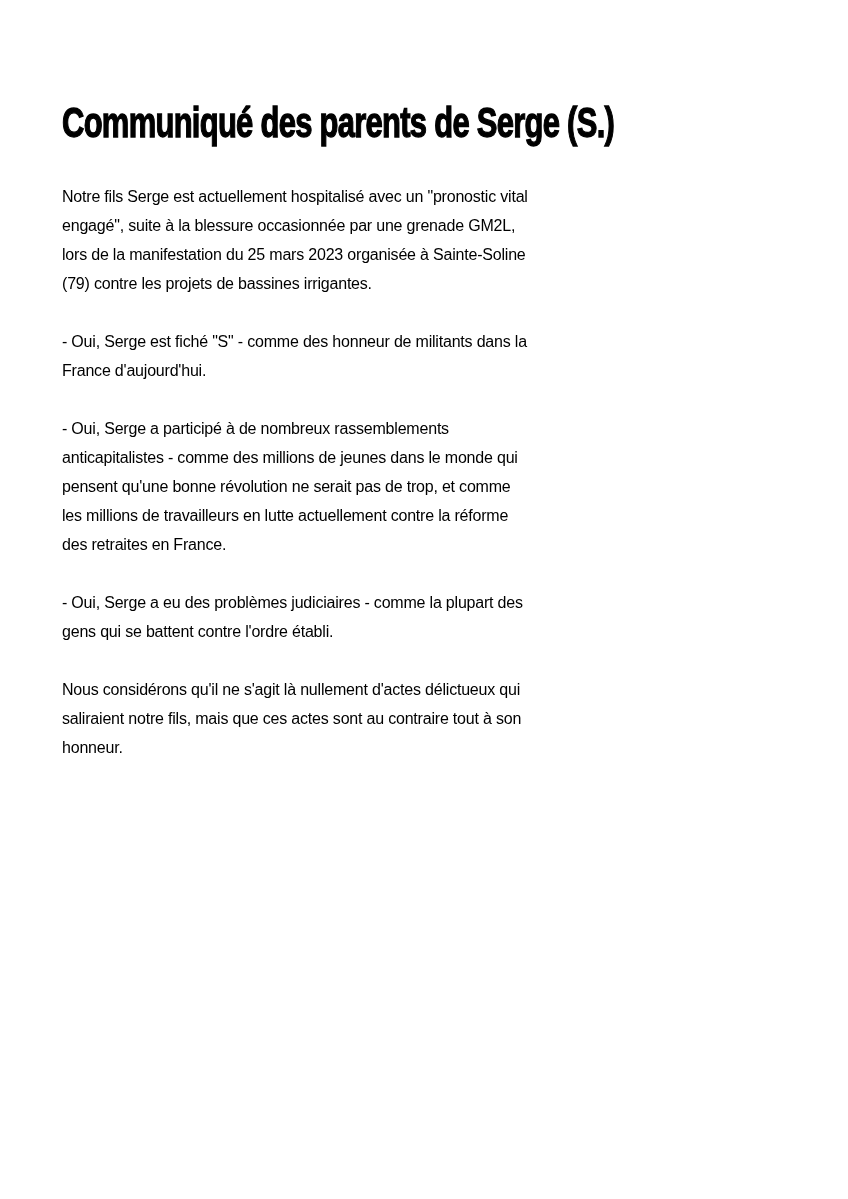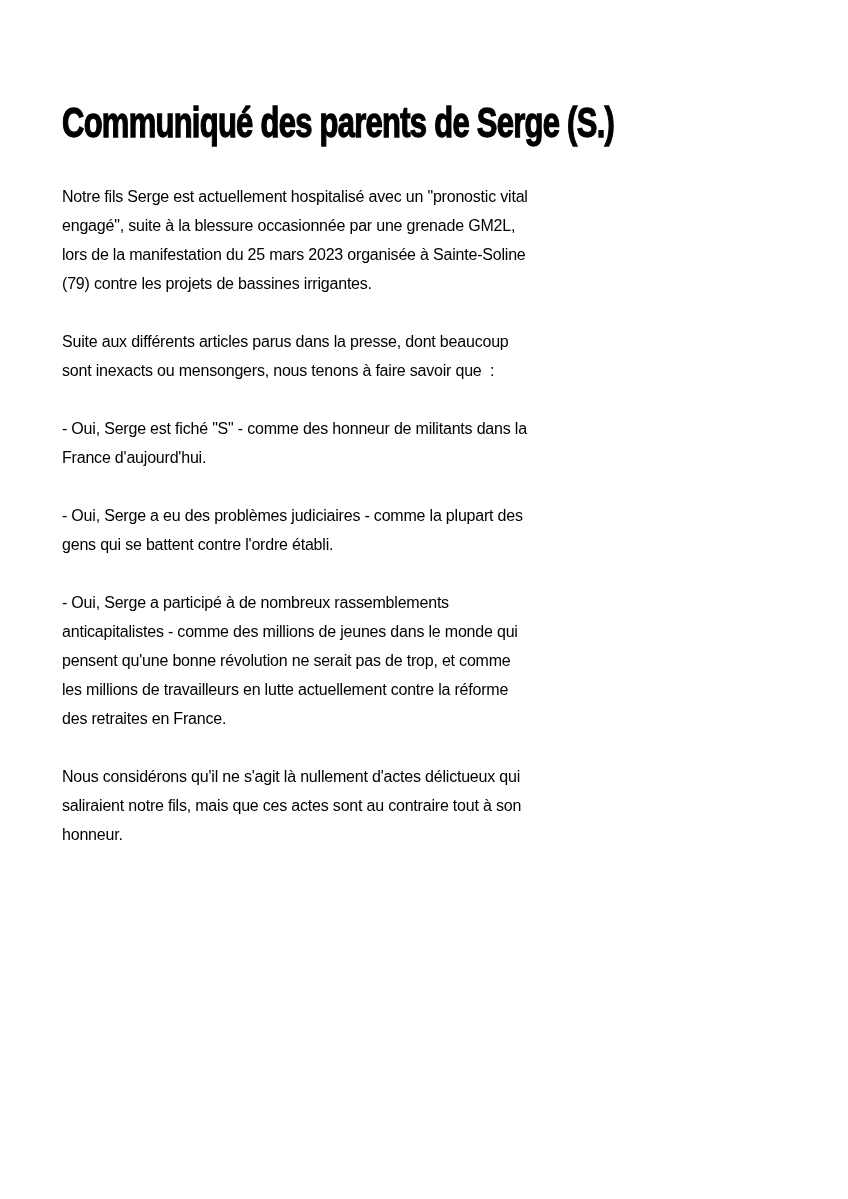--- a/index.html
+++ b/index.html
@@ -51,33 +51,31 @@
 <div class="page">
 
   <h1 class="title"><span class="title-inner">Communiqué des parents de Serge (S.)</span></h1>
 
   <p class="para first">Notre fils Serge est actuellement hospitalisé avec un "pronostic vital
 engagé", suite à la blessure occasionnée par une grenade GM2L,
 lors de la manifestation du 25 mars 2023 organisée à Sainte-Soline
 (79) contre les projets de bassines irrigantes.</p>
 
 
-  <p class="para">Suite aux différents articles parus dans la presse, dont beaucoup
-sont inexacts ou mensongers, nous tenons à faire savoir que &nbsp;:</p>
 
   <p class="para">- Oui, Serge est fiché "S" - comme des honneur de militants dans la
 France d'aujourd'hui.</p>
-
-  <p class="para">- Oui, Serge a eu des problèmes judiciaires - comme la plupart des
-gens qui se battent contre l'ordre établi.</p>
 
   <p class="para">- Oui, Serge a participé à de nombreux rassemblements
 anticapitalistes - comme des millions de jeunes dans le monde qui
 pensent qu'une bonne révolution ne serait pas de trop, et comme
 les millions de travailleurs en lutte actuellement contre la réforme
 des retraites en France.</p>
+
+  <p class="para">- Oui, Serge a eu des problèmes judiciaires - comme la plupart des
+gens qui se battent contre l'ordre établi.</p>
 
   <p class="para">Nous considérons qu'il ne s'agit là nullement d'actes délictueux qui
 saliraient notre fils, mais que ces actes sont au contraire tout à son
 honneur.</p>
 
 
 </div>
 
 </body></html>

